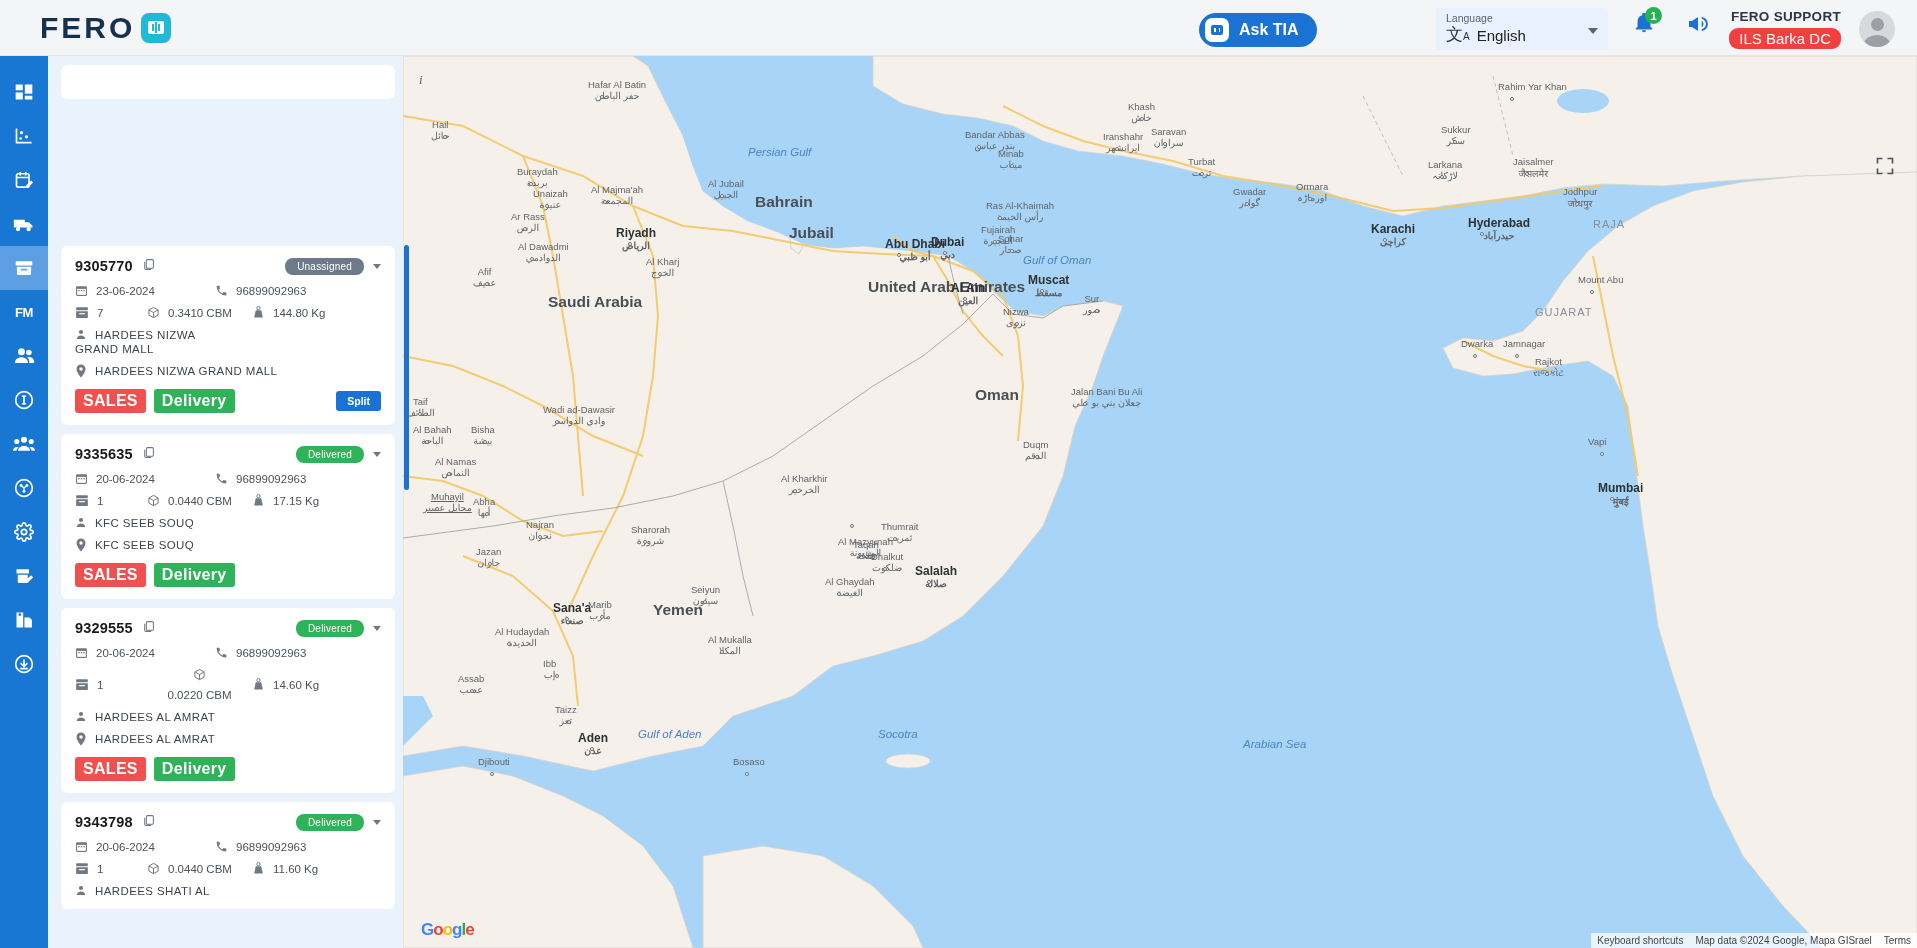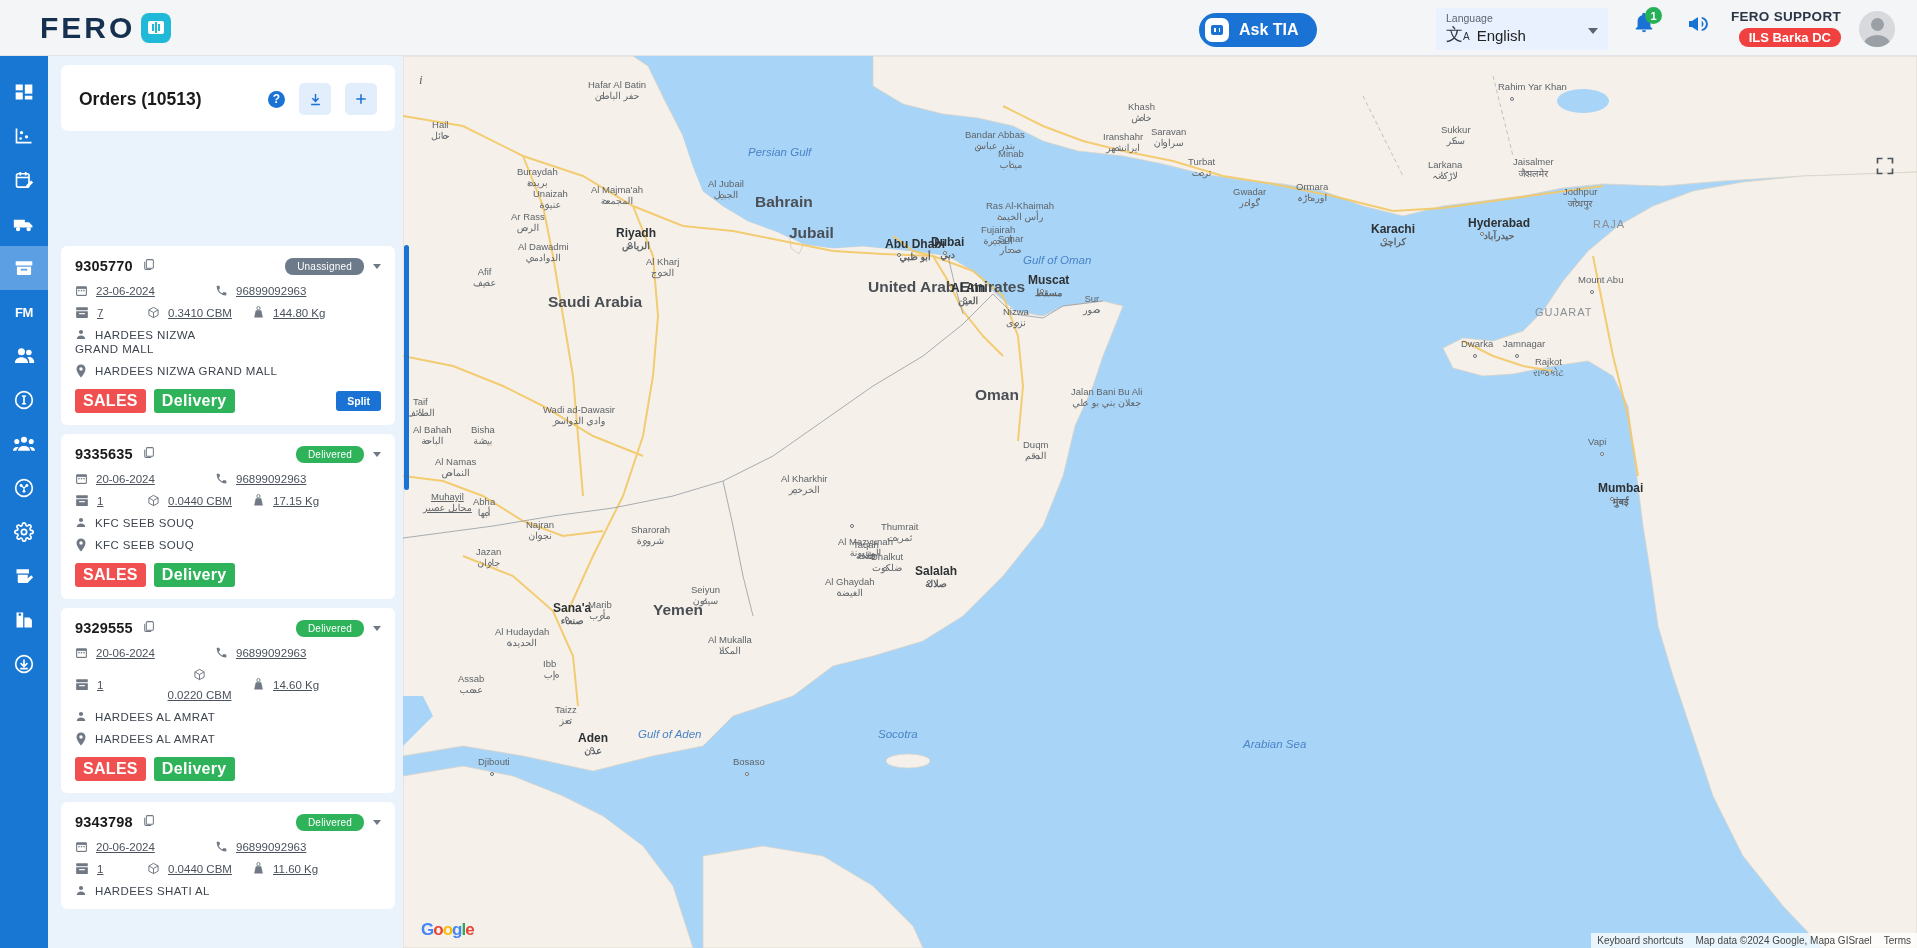--- a/index.html
+++ b/index.html
@@ -75,21 +75,21 @@
     background: #26b157; color: #fff; border-radius: 9px; font-size: 11px;
     font-weight: 700; display: flex; align-items: center; justify-content: center;
     padding: 0 4px;
   }
   .megaphone { position: absolute; left: 1688px; top: 15px; cursor: pointer; }
 
   .user-block { position: absolute; right: 76px; top: 9px; text-align: right; }
   .user-name { font-size: 13.5px; font-weight: 700; color: #2b3545; letter-spacing: .3px; }
   .user-dc {
     display: inline-block; margin-top: 4px; background: #f0403f; color: #fff;
-    font-size: 13px; font-weight: 700; border-radius: 9px; padding: 2px 10px;
+    font-size: 15px; font-weight: 400; border-radius: 9px; padding: 2px 10px;
   }
   .avatar {
     position: absolute; right: 22px; top: 11px; width: 36px; height: 36px;
     border-radius: 50%; background: #d7d9dc; overflow: hidden;
   }
   .avatar::before {
     content: ""; position: absolute; top: 7px; left: 11.5px; width: 13px; height: 13px;
     border-radius: 50%; background: #9aa0a6;
   }
   .avatar::after {
@@ -157,21 +157,21 @@
     margin-left: auto; border-radius: 8px; color: #fff; font-size: 10px;
     font-weight: 400; padding: 3px 12px; letter-spacing: .2px;
   }
   .st-unassigned { background: #6c7a89; }
   .st-delivered { background: #2eb35a; }
   .chev {
     margin-left: 9px; width: 0; height: 0; cursor: pointer;
     border-left: 4.5px solid transparent; border-right: 4.5px solid transparent;
     border-top: 5.5px solid #6f7883;
   }
-  .oc-row { display: flex; align-items: center; margin-top: 9px; font-size: 11.5px; color: #4a525c; text-decoration: underline; }
+  .oc-row { display: flex; align-items: center; margin-top: 9px; font-size: 11.5px; color: #4a525c; }
   .oc-cell { display: flex; align-items: center; gap: 8px; }
   .c1 { width: 96px; }
   .c2 { width: 72px; }
   .oc-ic { color: #6f7883; display: flex; }
   .oc-name { display: flex; align-items: center; gap: 8px; margin-top: 9px; font-size: 11.5px; color: #3d454f; letter-spacing: .4px; }
   .oc-sub { font-size: 11.5px; color: #3d454f; letter-spacing: .4px; margin-top: 2px; padding-left: 0; }
   .oc-tags { display: flex; align-items: center; gap: 8px; margin-top: 11px; }
   .tag { border-radius: 3px; color: #fff; font-size: 16px; font-weight: 700; padding: 3px 8px; letter-spacing: .3px; }
   .tag-sales { background: #f0504f; }
   .tag-delivery { background: #2eb35a; }
@@ -369,34 +369,20 @@
   <div class="side-item">
     <svg width="20" height="20" viewBox="0 0 24 24">
       <circle cx="12" cy="12" r="10" fill="none" stroke="#fff" stroke-width="2"></circle>
       <path d="M12 6.5v8M8 11l4 4 4-4M7.5 17.5h9" stroke="#fff" stroke-width="2" fill="none"></path>
     </svg>
   </div>
 </div>
 
 <div class="orders-panel">
   <div class="panel-head">
-    <div class="panel-title-row">
-      <div class="panel-title">Orders (10513)</div>
-      <div class="help-ic">?</div>
-      <div class="sq-btn">
-        <svg width="15" height="15" viewBox="0 0 24 24" fill="none" stroke="#1a73d4" stroke-width="2.3">
-          <path d="M12 3v11M7 10l5 5 5-5M5 20h14"></path>
-        </svg>
-      </div>
-      <div class="sq-btn">
-        <svg width="16" height="16" viewBox="0 0 24 24" stroke="#1a73d4" stroke-width="2.3">
-          <path d="M12 5v14M5 12h14"></path>
-        </svg>
-      </div>
-    </div>
   </div>
 
   <div class="cards-scroll" id="orders-list">
       <div class="order-card">
     <div class="oc-top">
       <span class="oc-id">9305770</span>
       <span class="copy-ic"><svg width="13" height="13" viewBox="0 0 24 24" fill="none" stroke="#6f7883" stroke-width="1.9">
               <rect x="8" y="3" width="13" height="16" rx="2"></rect>
               <path d="M5 7v12a2 2 0 0 0 2 2h10"></path>
             </svg></span>

